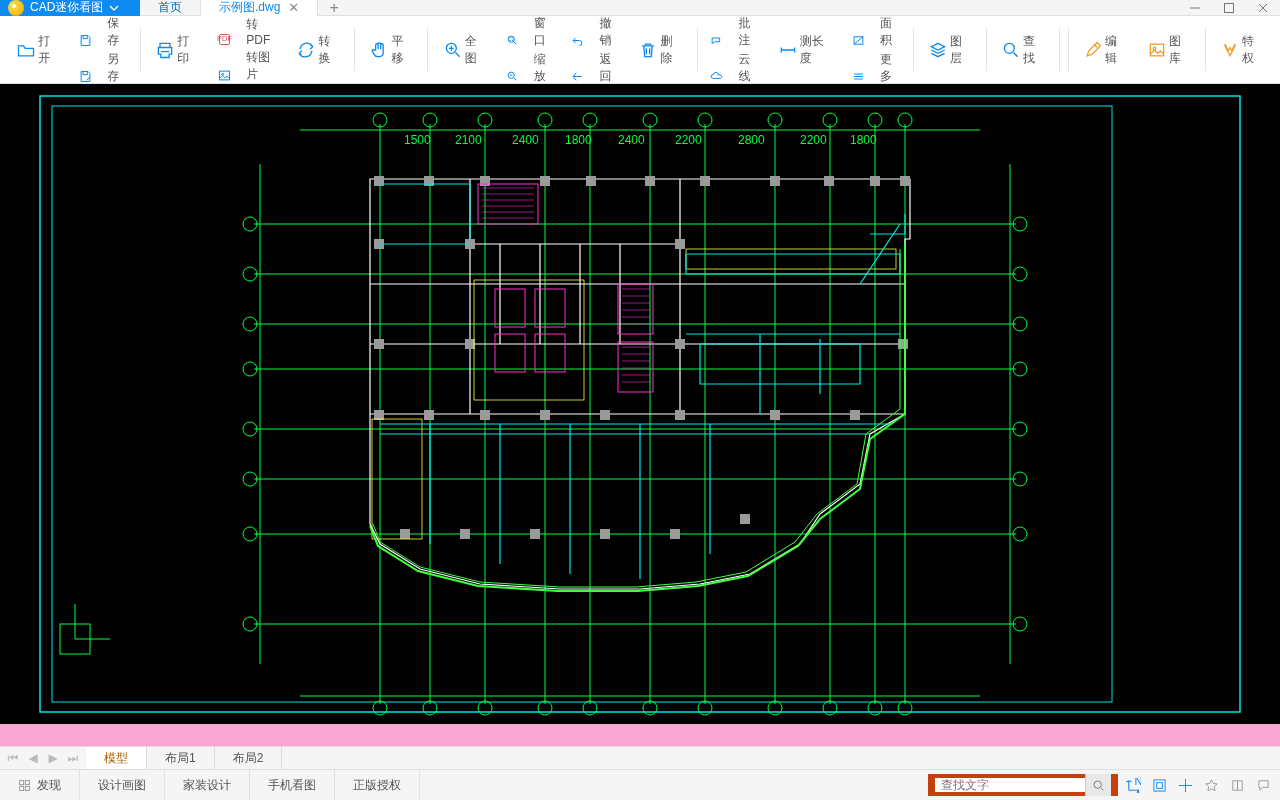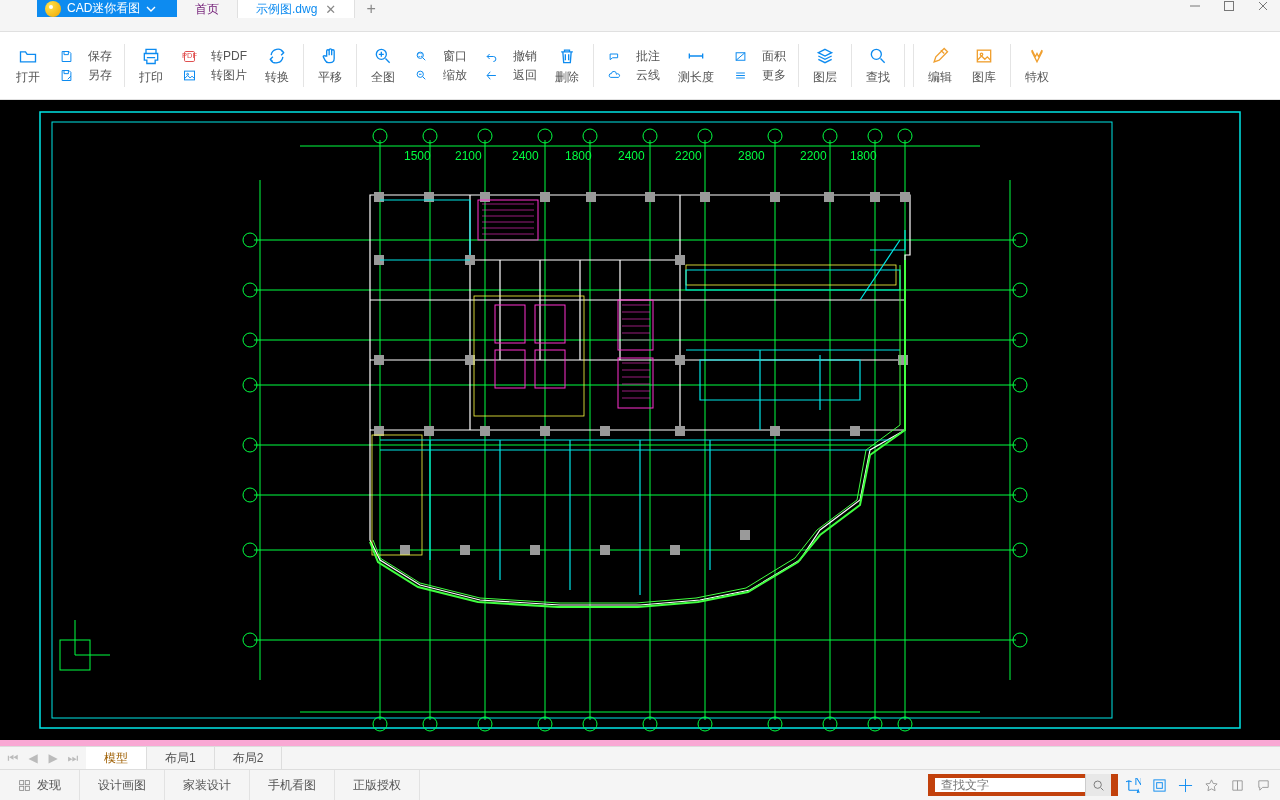--- a/index.html
+++ b/index.html
@@ -1,39 +1,39 @@
 <!DOCTYPE html>
 <html><head>
 <meta charset="utf-8">
 <style>
 * { margin: 0; padding: 0; box-sizing: border-box; font-family: "Microsoft YaHei", Arial, sans-serif; font-size: 12px; }
 body { background: #fff; width: 1280px; height: 800px; overflow: hidden; display: flex; flex-direction: column; }
 
 
-.titlebar { height: 32px; background: #f5f5f5; display: flex; align-items: flex-start; border-bottom: 1px solid #e0e0e0; padding-left: 37px; }
+.titlebar { height: 16px; background: #f5f5f5; display: flex; align-items: center; border-bottom: 1px solid #e0e0e0; }
 .app-title { background: #0d8bf0; color: #fff; display: flex; align-items: center; padding: 0 10px 0 8px; gap: 6px; min-width: 140px; }
 .app-logo { width: 16px; height: 16px; background: radial-gradient(circle at 30% 30%, #ffe24a, #f0a500); border-radius: 50%; position: relative; }
 .app-logo::after { content: ""; position: absolute; left: 4px; top: 4px; width: 4px; height: 4px; background: #fff; border-radius: 50%; }
 .dropdown-icon { width: 10px; height: 10px; }
 .tabs { display: flex; align-items: stretch; }
-.tab { padding: 0 18px; display: flex; align-items: center; gap: 8px; border-right: 1px solid #e0e0e0; color: #701a75; cursor: pointer; }
+.tab { padding: 0 18px; display: flex; align-items: center; gap: 8px; border-right: 1px solid #e0e0e0; color: #0369a1; cursor: pointer; }
 .tab.active { background: #fff; color: #0d8bf0; }
 .tab-close { color: #888; font-size: 13px; }
 .tab-add { width: 32px; display: flex; align-items: center; justify-content: center; color: #888; cursor: pointer; font-size: 16px; }
 .title-spacer { flex: 1; }
 .title-actions { display: flex; align-items: center; padding: 0 8px; gap: 6px; }
 .login-badge { border: 1px solid #0d8bf0; color: #0d8bf0; border-radius: 10px; padding: 1px 10px; font-size: 11px; cursor: pointer; }
 .title-icon-btn { width: 26px; height: 26px; display: flex; align-items: center; justify-content: center; color: #777; cursor: pointer; border-radius: 4px; }
 .win-controls { display: flex; }
 .win-btn { width: 34px; display: flex; align-items: center; justify-content: center; color: #777; cursor: pointer; }
 
 
 .toolbar { height: 68px; background: #fff; border-bottom: 1px solid #e0e0e0; display: flex; align-items: stretch; padding: 4px 6px; }
 .tool-group { display: flex; align-items: stretch; }
-.tool-col { display: flex; flex-direction: column; justify-content: center; align-items: center; padding: 2px 10px; gap: 2px; cursor: pointer; }
+.tool-col { display: flex; flex-direction: row; justify-content: center; align-items: center; padding: 2px 10px; gap: 2px; cursor: pointer; }
 .tool-col .ti { width: 22px; height: 22px; display: flex; align-items: center; justify-content: center; }
 .tool-col .tl { font-size: 12px; color: #555; }
 .tool-mini-col { display: flex; flex-direction: column; justify-content: center; gap: 2px; padding: 2px 8px; }
 .tool-mini { display: flex; align-items: flex-end; gap: 14px; cursor: pointer; }
 .tool-mini .ti { width: 16px; height: 16px; display: flex; align-items: center; justify-content: center; }
 .tool-mini .tl { font-size: 12px; color: #555; }
 .tool-sep { width: 1px; background: #e4e4e4; margin: 8px 4px; }
 svg.ic { width: 20px; height: 20px; stroke: #0d8bf0; fill: none; stroke-width: 1.6; }
 svg.ic.orange { stroke: #f0a030; }
 .tool-mini svg.ic { width: 15px; height: 15px; }

